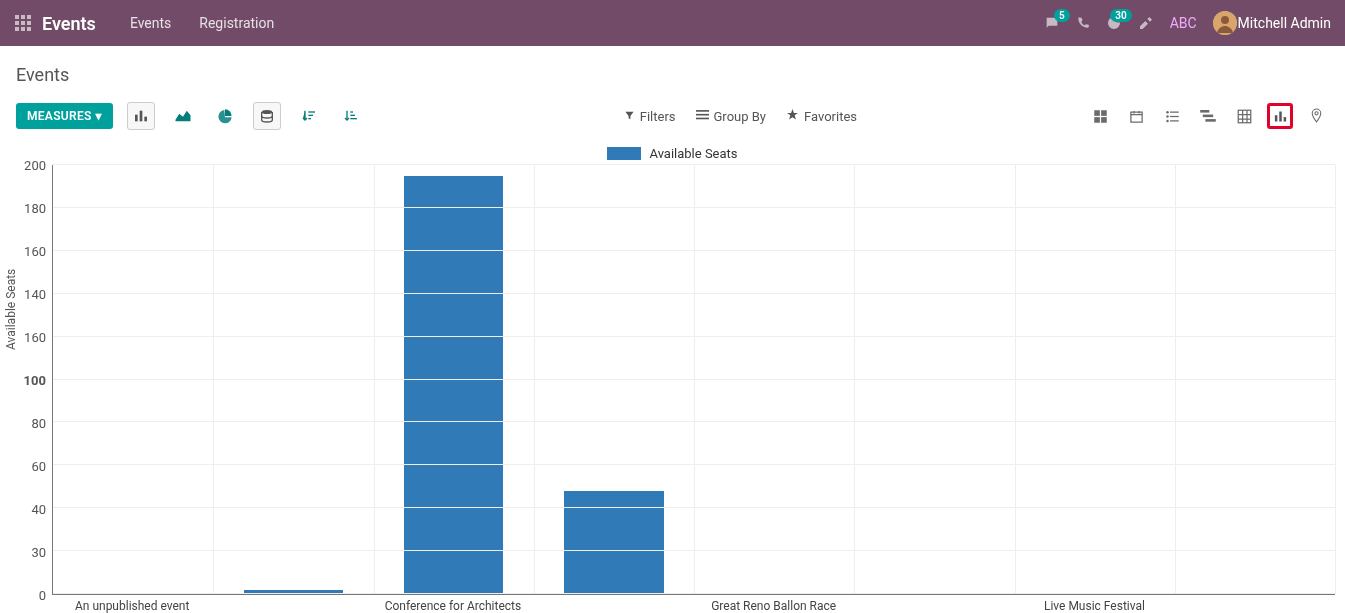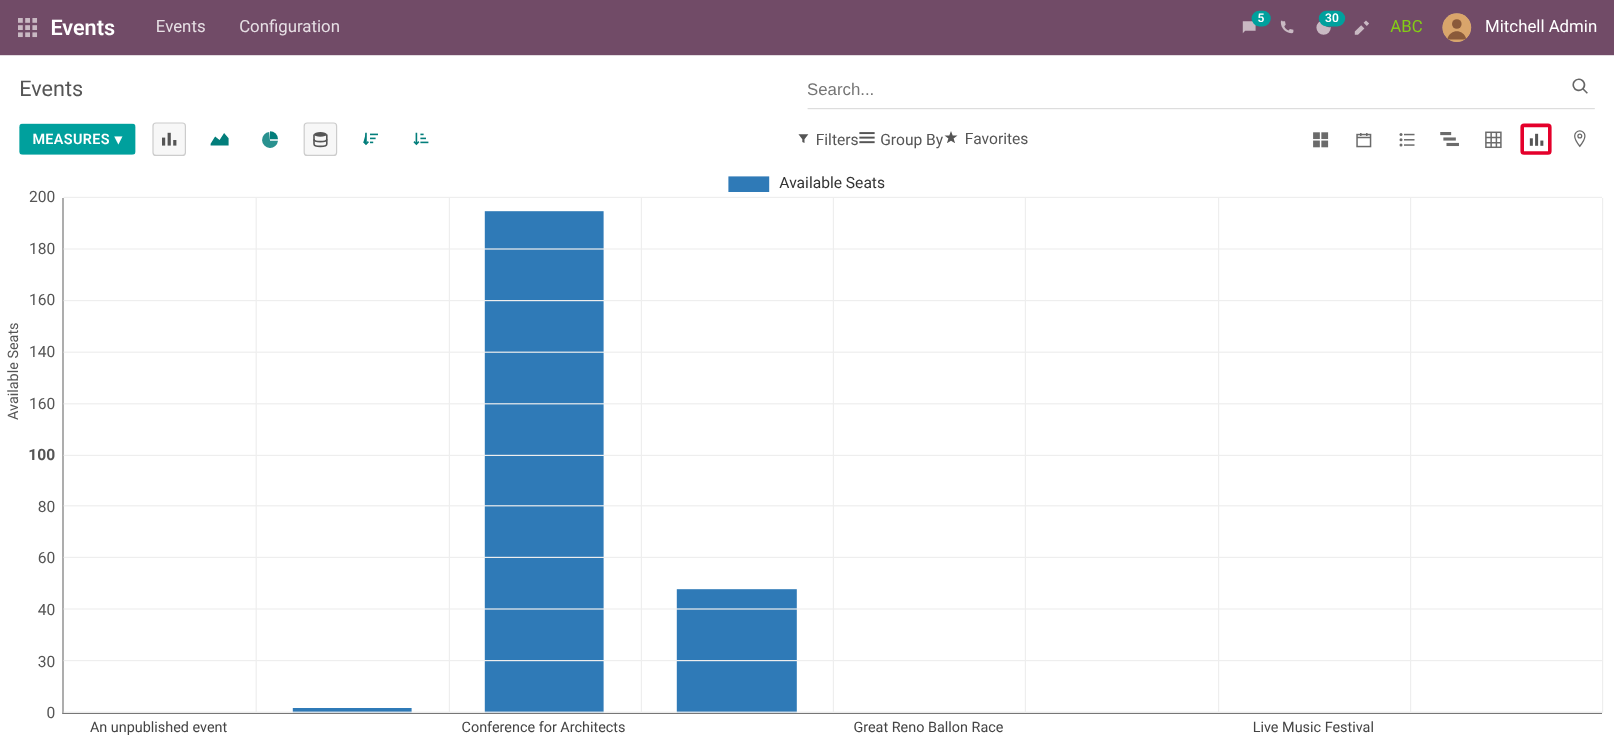--- a/index.html
+++ b/index.html
@@ -7,40 +7,40 @@
 
 
 .topnav { background: #714b67; height: 46px; display: flex; align-items: center; color: #fff; padding: 0 8px; }
 .topnav .apps-icon { width: 30px; height: 46px; display: flex; align-items: center; justify-content: center; cursor: pointer; }
 .topnav .brand { font-size: 18px; font-weight: 600; margin-right: 20px; margin-left: 4px; }
 .topnav .nav-link { padding: 0 14px; height: 46px; display: flex; align-items: center; cursor: pointer; font-size: 14px; color: #e7e0e5; }
 .topnav .spacer { flex: 1; }
 .topnav .systray { display: flex; align-items: center; gap: 16px; padding-right: 6px; }
 .topnav .sys-item { display: flex; align-items: center; cursor: pointer; position: relative; }
 .topnav .badge { background: #00a09d; color: #fff; border-radius: 10px; font-size: 10px; padding: 1px 5px; position: absolute; top: -6px; right: -10px; font-weight: 600; }
-.topnav .user { display: flex; align-items: center; gap: 12px; cursor: pointer; font-size: 14px; }
+.topnav .user { display: flex; align-items: center; gap: 1px; cursor: pointer; font-size: 14px; }
 .topnav .avatar { width: 24px; height: 24px; border-radius: 50%; background: #cfa97e; display: flex; align-items: center; justify-content: center; overflow: hidden; }
 .topnav svg { fill: #c9b9c3; }
 
 
 .control-panel { padding: 8px 16px 0 16px; border-bottom: none; }
 .cp-top { display: flex; align-items: center; height: 40px; }
 .cp-title { font-size: 18px; color: #555; }
 .cp-search { flex: 1; margin-left: auto; max-width: 666px; display: flex; align-items: center; border-bottom: 1px solid #ddd; padding: 2px 0; }
 .cp-search input { border: none; outline: none; font-size: 14px; width: 100%; color: #888; background: transparent; }
 .cp-search .search-icon { cursor: pointer; padding: 4px; }
 .cp-top-left { flex: 1; }
 .cp-bottom { display: flex; align-items: center; padding: 8px 0 10px 0; }
 .btn { display: inline-flex; align-items: center; padding: 5px 10px; border: 1px solid transparent; border-radius: 3px; cursor: pointer; font-size: 12px; }
 .btn-primary { background: #00a09d; color: #fff; font-weight: 600; letter-spacing: .3px; }
 .btn-primary .caret { margin-left: 4px; }
 .chart-btns { display: flex; gap: 14px; margin-left: 14px; align-items: center; }
 .chart-btn { width: 28px; height: 28px; display: flex; align-items: center; justify-content: center; cursor: pointer; border-radius: 3px; }
 .chart-btn.active { border: 1px solid #ccc; background: #f7f7f7; }
-.search-opts { display: flex; margin-left: auto; margin-right: 230px; align-items: flex-end; }
+.search-opts { display: flex; gap: 20px; margin-left: auto; margin-right: 230px; }
 .search-opt { display: flex; align-items: center; gap: 5px; cursor: pointer; color: #555; font-size: 13px; }
 .view-switcher { display: flex; gap: 10px; align-items: center; }
 .vs-btn { width: 26px; height: 26px; display: flex; align-items: center; justify-content: center; cursor: pointer; border-radius: 3px; }
 .vs-btn.active-red { border: 3px solid #e4002b; }
 
 
 .chart-wrap { padding: 6px 10px 10px 10px; }
 .legend { display: flex; justify-content: center; align-items: center; gap: 8px; font-size: 13px; color: #333; margin-bottom: 4px; }
 .legend .swatch { width: 34px; height: 13px; background: #2f7ab7; }
 .chart { position: relative; height: 430px; display: flex; }
@@ -70,21 +70,21 @@
         <rect x="0" y="6" width="4" height="4"></rect>
         <rect x="6" y="6" width="4" height="4"></rect>
         <rect x="12" y="6" width="4" height="4"></rect>
         <rect x="0" y="12" width="4" height="4"></rect>
         <rect x="6" y="12" width="4" height="4"></rect>
         <rect x="12" y="12" width="4" height="4"></rect>
       </svg>
   </div>
   <div class="brand">Events</div>
   <div class="nav-link">Events</div>
-  <div class="nav-link">Configuration</div>
+  <div class="nav-link">Registration</div>
   <div class="spacer"></div>
   <div class="systray">
     <div class="sys-item">
       <svg width="16" height="16" viewBox="0 0 24 24">
           <path d="M4 4h16v12H7l-3 3V4z"></path>
         </svg>
       <span class="badge">5</span>
     </div>
     <div class="sys-item">
       <svg width="14" height="14" viewBox="0 0 24 24">
@@ -95,46 +95,38 @@
       <svg width="16" height="16" viewBox="0 0 24 24">
           <path d="M12 3a9 9 0 1 0 9 9c0-.3 0-.6-.05-.9A7 7 0 0 1 12 3z"></path>
         </svg>
       <span class="badge">30</span>
     </div>
     <div class="sys-item">
       <svg width="16" height="16" viewBox="0 0 24 24">
           <path d="M21 7l-4-4-3 3 4 4 3-3zM3 17l8-8 4 4-8 8H3v-4z"></path>
         </svg>
     </div>
-    <div class="sys-item" style="color:#84cc16;font-size:14px;">ABC</div>
+    <div class="sys-item" style="color:#f0abfc;font-size:14px;">ABC</div>
     <div class="user">
       <div class="avatar">
         <svg width="24" height="24" viewBox="0 0 24 24">
             <circle cx="12" cy="12" r="12" fill="#d9a56b"></circle>
             <circle cx="12" cy="9" r="4" fill="#8a5a3a"></circle>
             <path d="M4 22c1-5 5-7 8-7s7 2 8 7" fill="#8a5a3a"></path>
           </svg>
       </div>
       <span>Mitchell Admin</span>
     </div>
   </div>
 </div>
 
 <div class="control-panel">
   <div class="cp-top">
     <div class="cp-top-left">
       <div class="cp-title">Events</div>
-    </div>
-    <div class="cp-search">
-      <input type="text" placeholder="Search..." style="">
-      <div class="search-icon">
-        <svg width="16" height="16" viewBox="0 0 24 24" fill="#666">
-            <path d="M10 2a8 8 0 1 0 5 14.3l5 5 1.4-1.4-5-5A8 8 0 0 0 10 2zm0 2a6 6 0 1 1 0 12 6 6 0 0 1 0-12z"></path>
-          </svg>
-      </div>
     </div>
   </div>
   <div class="cp-bottom">
     <div class="btn btn-primary">
       <span>MEASURES</span>
       <span class="caret">▾</span>
     </div>
     <div class="chart-btns">
       <div class="chart-btn active">
         <svg width="16" height="16" viewBox="0 0 24 24" fill="#555">

